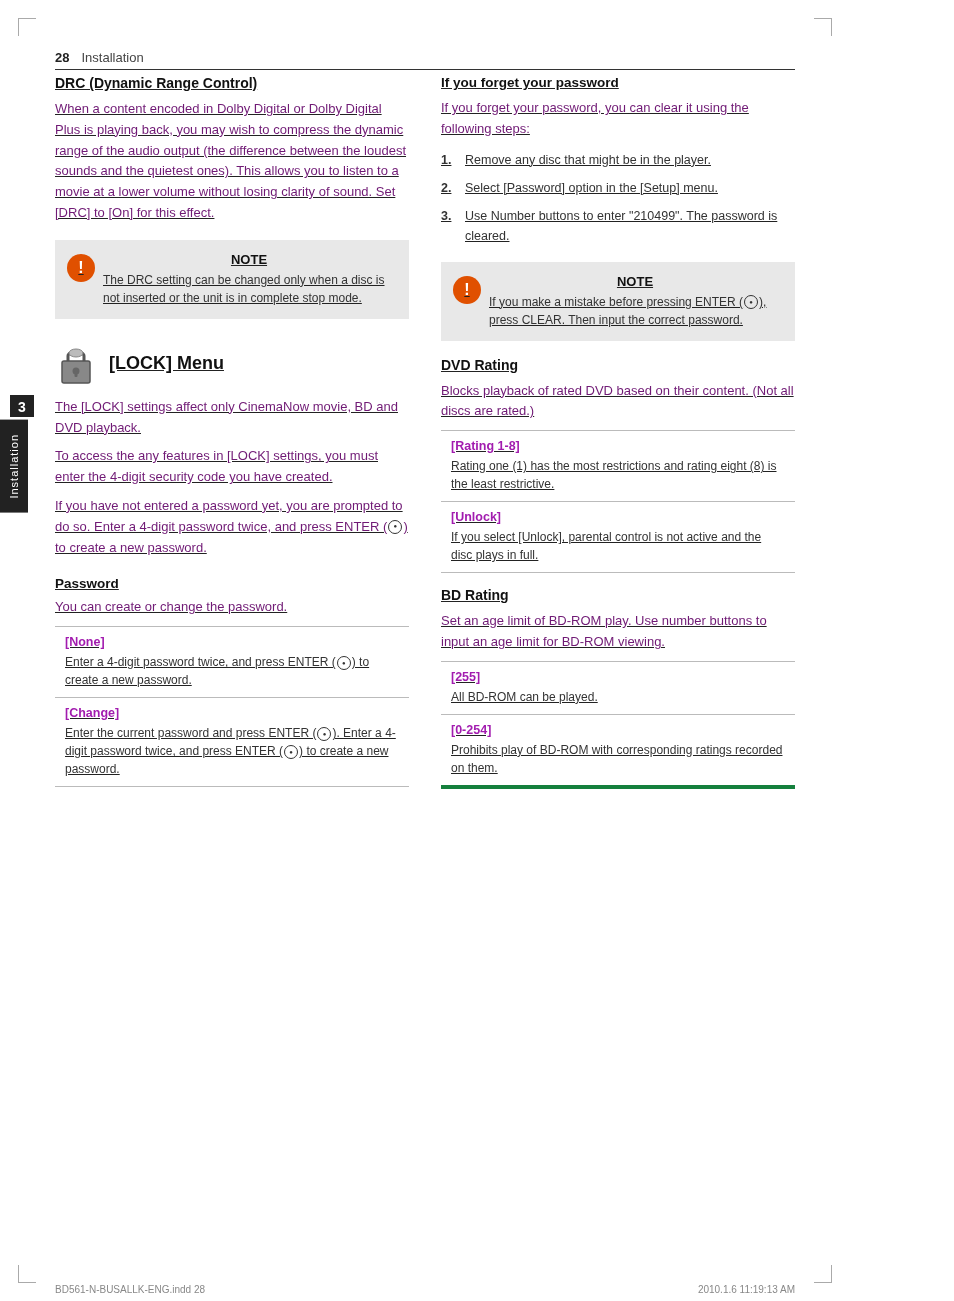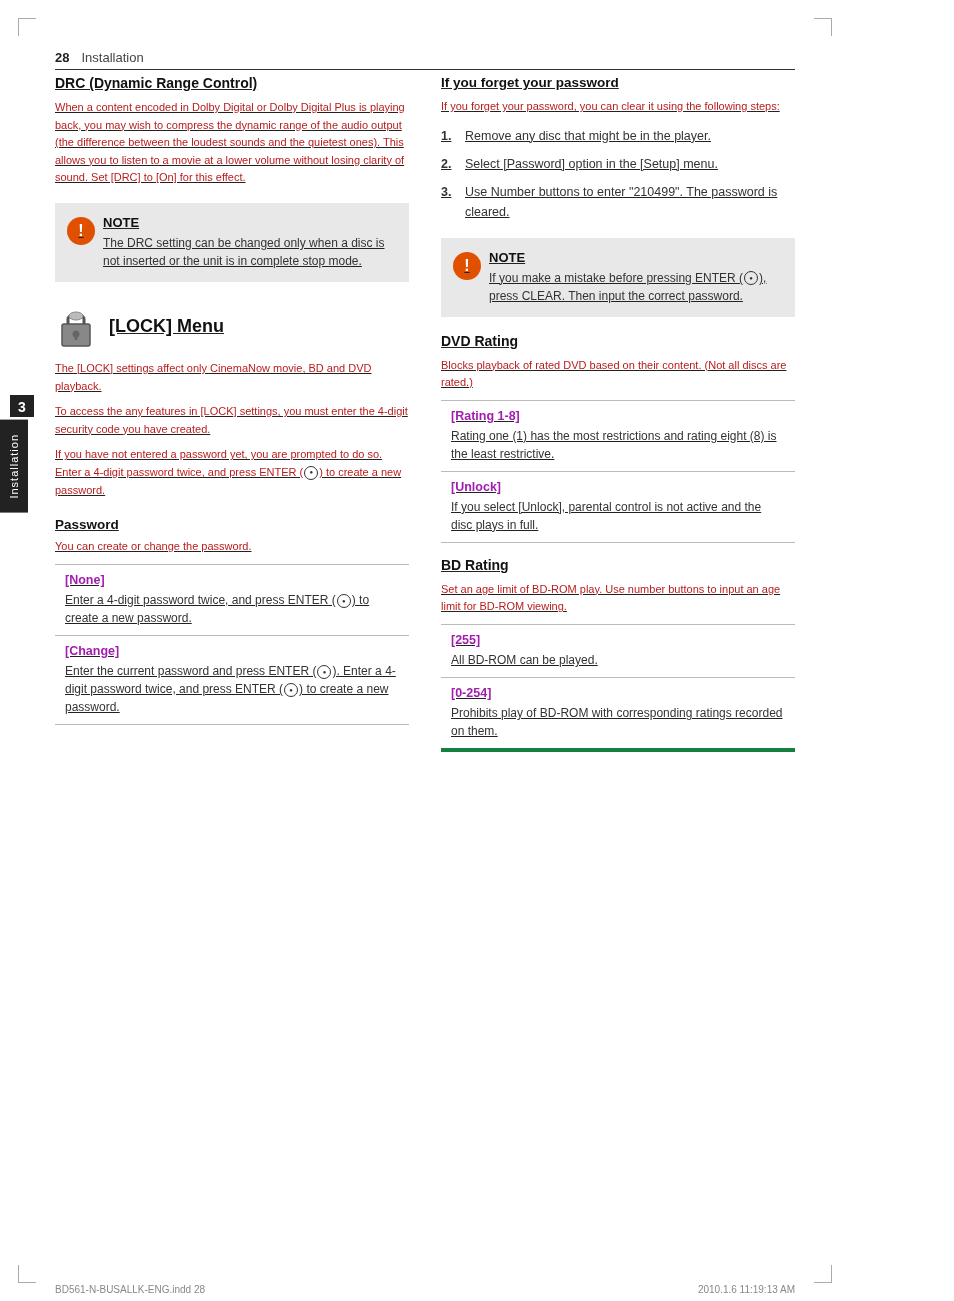--- a/index.html
+++ b/index.html
@@ -109,23 +109,23 @@
       color: #111;
       margin-bottom: 8px;
       margin-top: 22px;
     }
     .section-title:first-child {
       margin-top: 0;
     }
 
     
     .body-text {
-      font-size: 11px;
+      font-size: 13px;
       line-height: 1.6;
-      color: #b91c1c;
+      color: #701a75;
       margin-bottom: 8px;
     }
 
     
     .note-box {
       background: #e8e8e8;
       border: none;
       padding: 12px 14px 12px 12px;
       margin: 16px 0;
       display: flex;
@@ -145,20 +145,21 @@
       font-weight: bold;
       font-size: 16px;
       margin-top: 2px;
     }
     .note-content {}
     .note-title {
       font-weight: bold;
       font-size: 13px;
       color: #111;
       margin-bottom: 4px;
+      text-align: center;
     }
     .note-text {
       font-size: 12px;
       line-height: 1.5;
       color: #333;
     }
 
     
     .lock-menu-header {
       display: flex;

